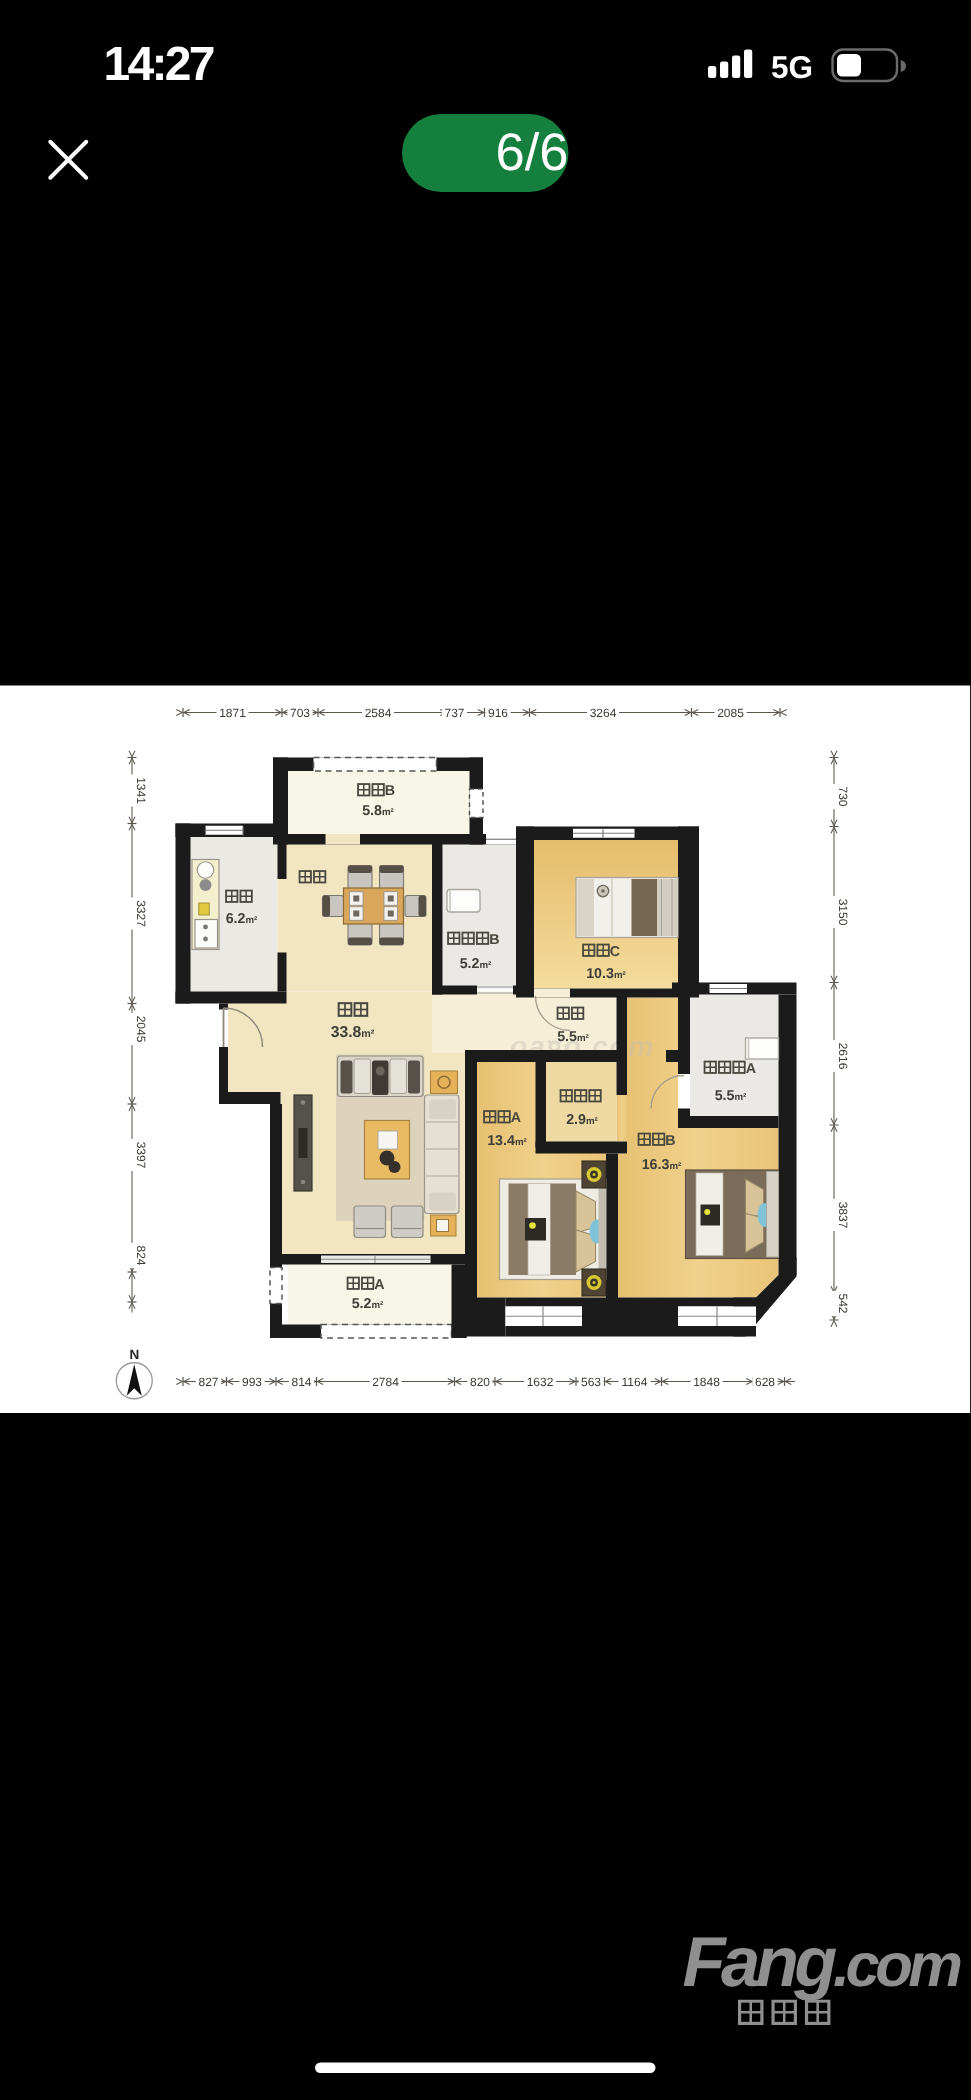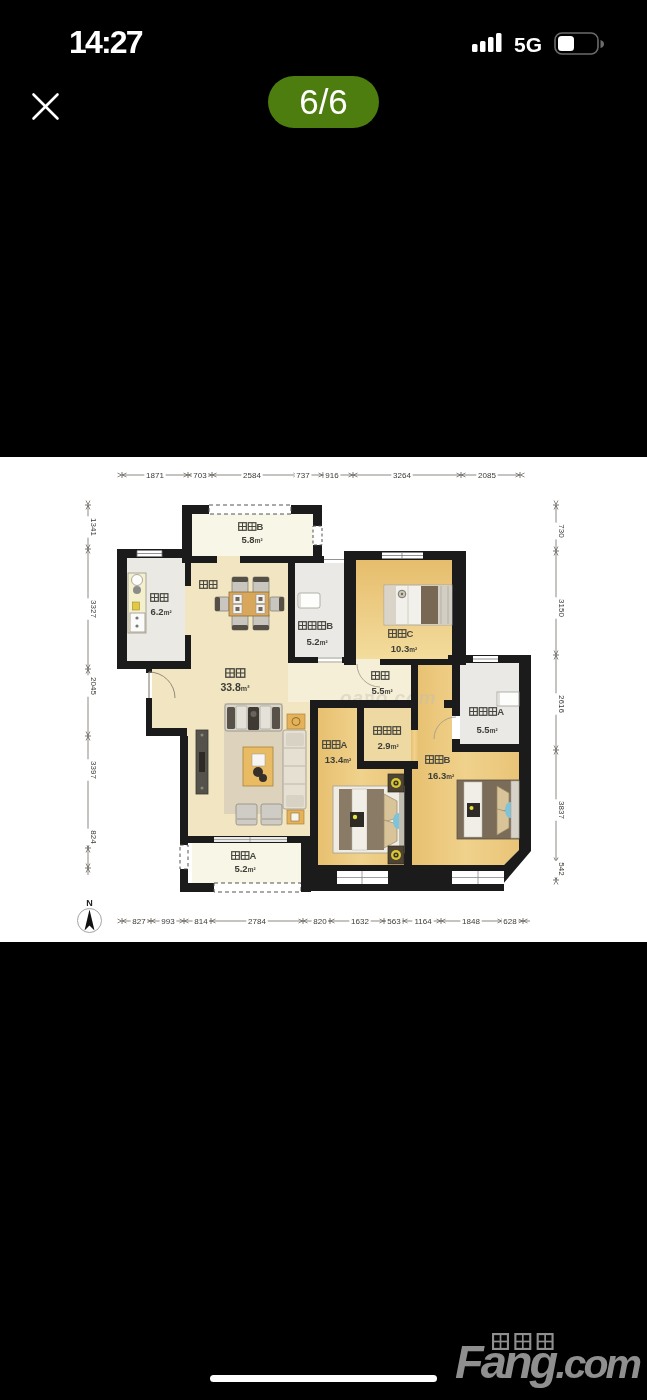--- a/index.html
+++ b/index.html
@@ -14,21 +14,21 @@
     <rect x="26" y="2" width="5.5" height="19" rx="1.5" fill="#fff"></rect>
     <text x="44" y="21" font-size="21" fill="#fff" font-weight="600" font-family="Liberation Sans">5G</text>
     <rect x="85" y="2" width="43" height="21" rx="7" fill="none" stroke="#ffffff" stroke-opacity="0.42" stroke-width="1.6"></rect>
     <rect x="88" y="5" width="16" height="15" rx="3.5" fill="#fff"></rect>
     <path d="M130.5,9 q3.5,1 3.5,4 q0,3 -3.5,4 z" fill="#ffffff" fill-opacity="0.42"></path>
   </svg>
   <svg class="abs" style="left:30px;top:90px" width="32" height="32" viewBox="0 0 32 32">
     <line x1="3.5" y1="4.5" x2="27.5" y2="28.5" stroke="#fff" stroke-width="2.6" stroke-linecap="round"></line>
     <line x1="27.5" y1="4.5" x2="3.5" y2="28.5" stroke="#fff" stroke-width="2.6" stroke-linecap="round"></line>
   </svg>
-  <div class="abs" style="left:268px;top:76px;width:111px;height:52px;border-radius:26px;background:#4d7c0f;color:#fff;font-size:35px;text-align:center;line-height:51px;">6/6</div>
+  <div class="abs" style="left:268px;top:76px;width:111px;height:52px;border-radius:26px;background:#15803d;color:#fff;font-size:35px;text-align:right;line-height:51px;">6/6</div>
   <div class="abs" style="left:0;top:457px;width:647px;height:485px;background:#fff;"></div>
   <svg class="abs" style="left:0;top:457px" width="647" height="485" viewBox="0 0 647 485">
     <g transform="translate(0,-457)">
 <rect x="188" y="509" width="134" height="54" fill="#f8f6e6"></rect>
 <rect x="126" y="558" width="59" height="103" fill="#ebe9e4"></rect>
 <rect x="185" y="560" width="103" height="101" fill="#f2e6c2"></rect>
 <rect x="152" y="661" width="158" height="75" fill="#f2e6c2"></rect>
 <rect x="187" y="736" width="123" height="107" fill="#f2e6c2"></rect>
 <rect x="288" y="661" width="123" height="41" fill="#f6efd7"></rect>
 <defs>
@@ -442,14 +442,14 @@
         <rect x="1" y="1" width="14" height="14" fill="none" stroke="#8f8f8f" stroke-width="2"></rect>
         <line x1="1" y1="8" x2="15" y2="8" stroke="#8f8f8f" stroke-width="1.6"></line>
         <line x1="8" y1="1" x2="8" y2="15" stroke="#8f8f8f" stroke-width="1.6"></line>
       </g>
       <g transform="translate(42,0)">
         <rect x="1" y="1" width="14" height="14" fill="none" stroke="#8f8f8f" stroke-width="2"></rect>
         <line x1="1" y1="8" x2="15" y2="8" stroke="#8f8f8f" stroke-width="1.6"></line>
         <line x1="8" y1="1" x2="8" y2="15" stroke="#8f8f8f" stroke-width="1.6"></line>
       </g>
     </svg>
-  <div class="abs" style="left:455px;top:1334px;color:#8f8f8f;font-size:47px;font-weight:bold;font-style:italic;letter-spacing:-3px;">Fang<span style="font-size:41px;">.com</span></div>
+  <div class="abs" style="left:455px;top:1280px;color:#8f8f8f;font-size:47px;font-weight:bold;font-style:italic;letter-spacing:-3px;">Fang<span style="font-size:41px;">.com</span></div>
   <div class="abs" style="left:210px;top:1375px;width:227px;height:7px;border-radius:4px;background:#fff;"></div>
 </div>
 </body></html>

